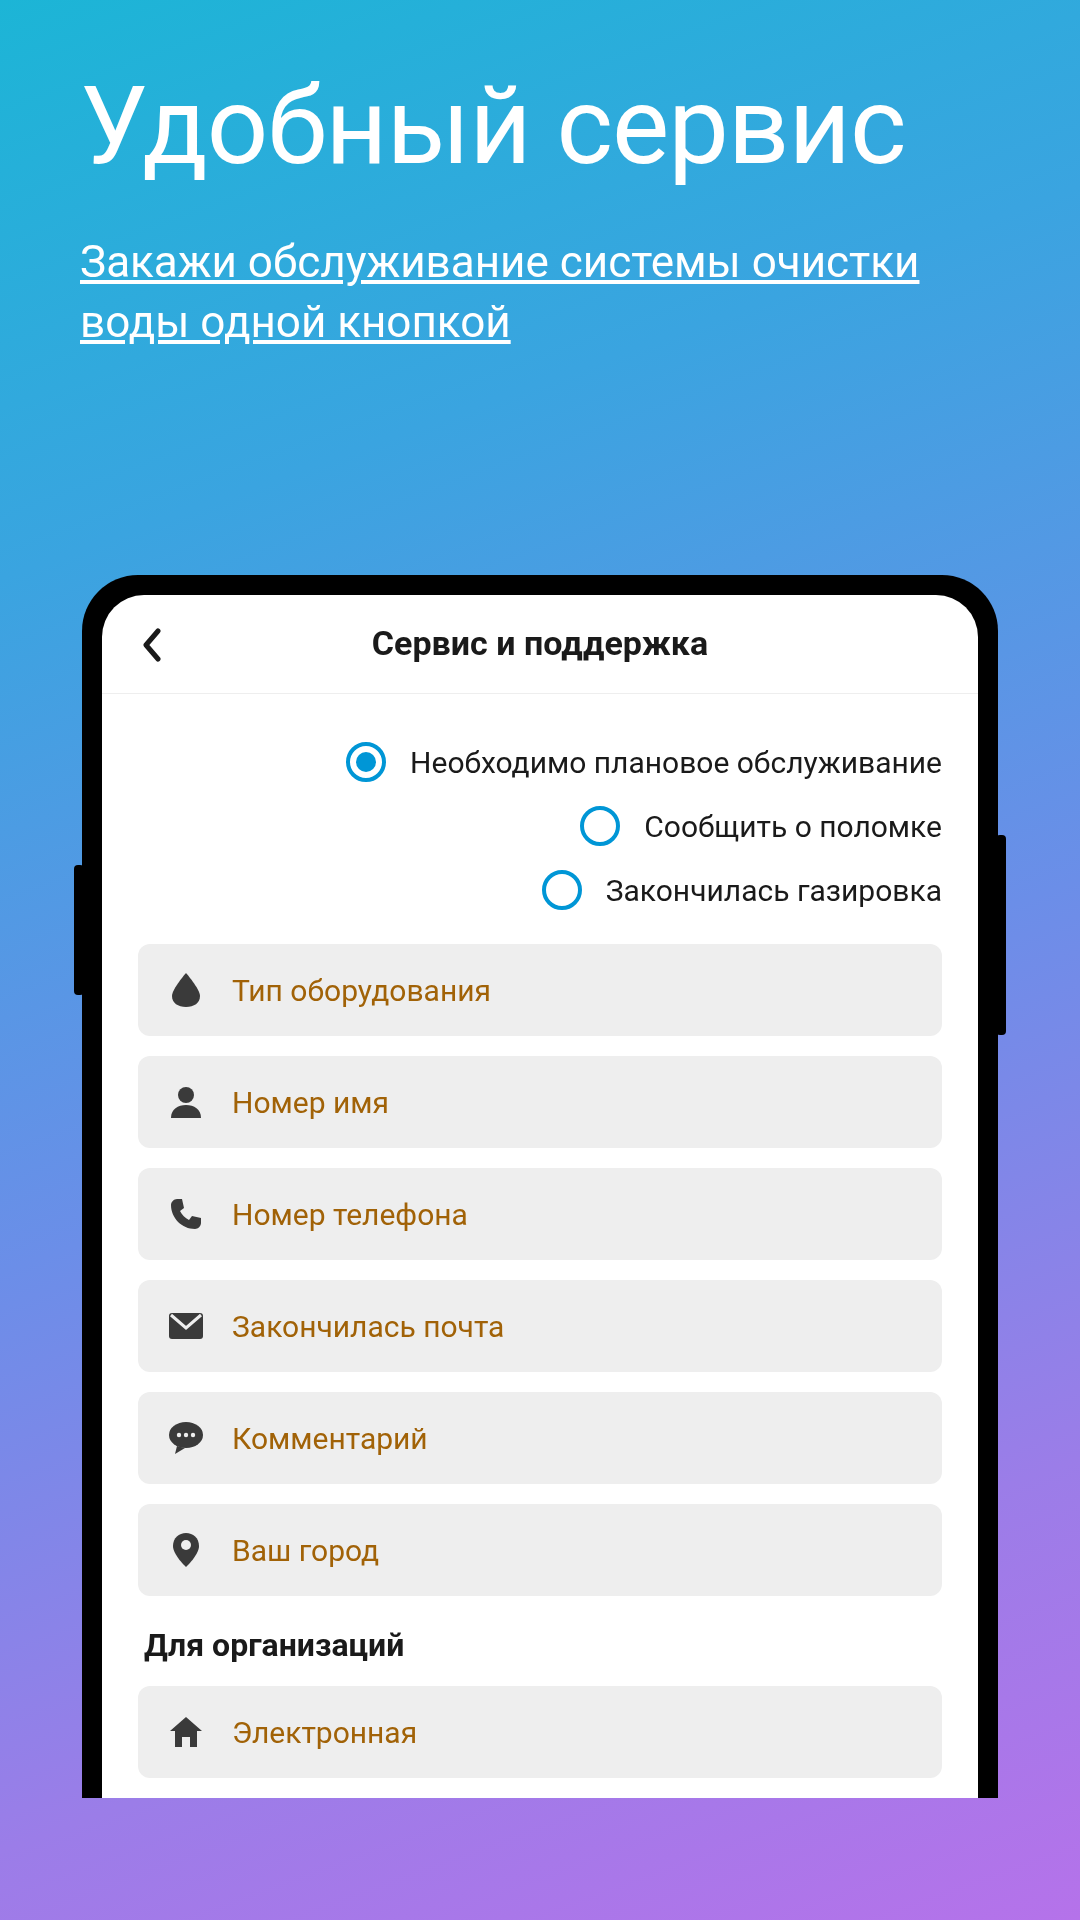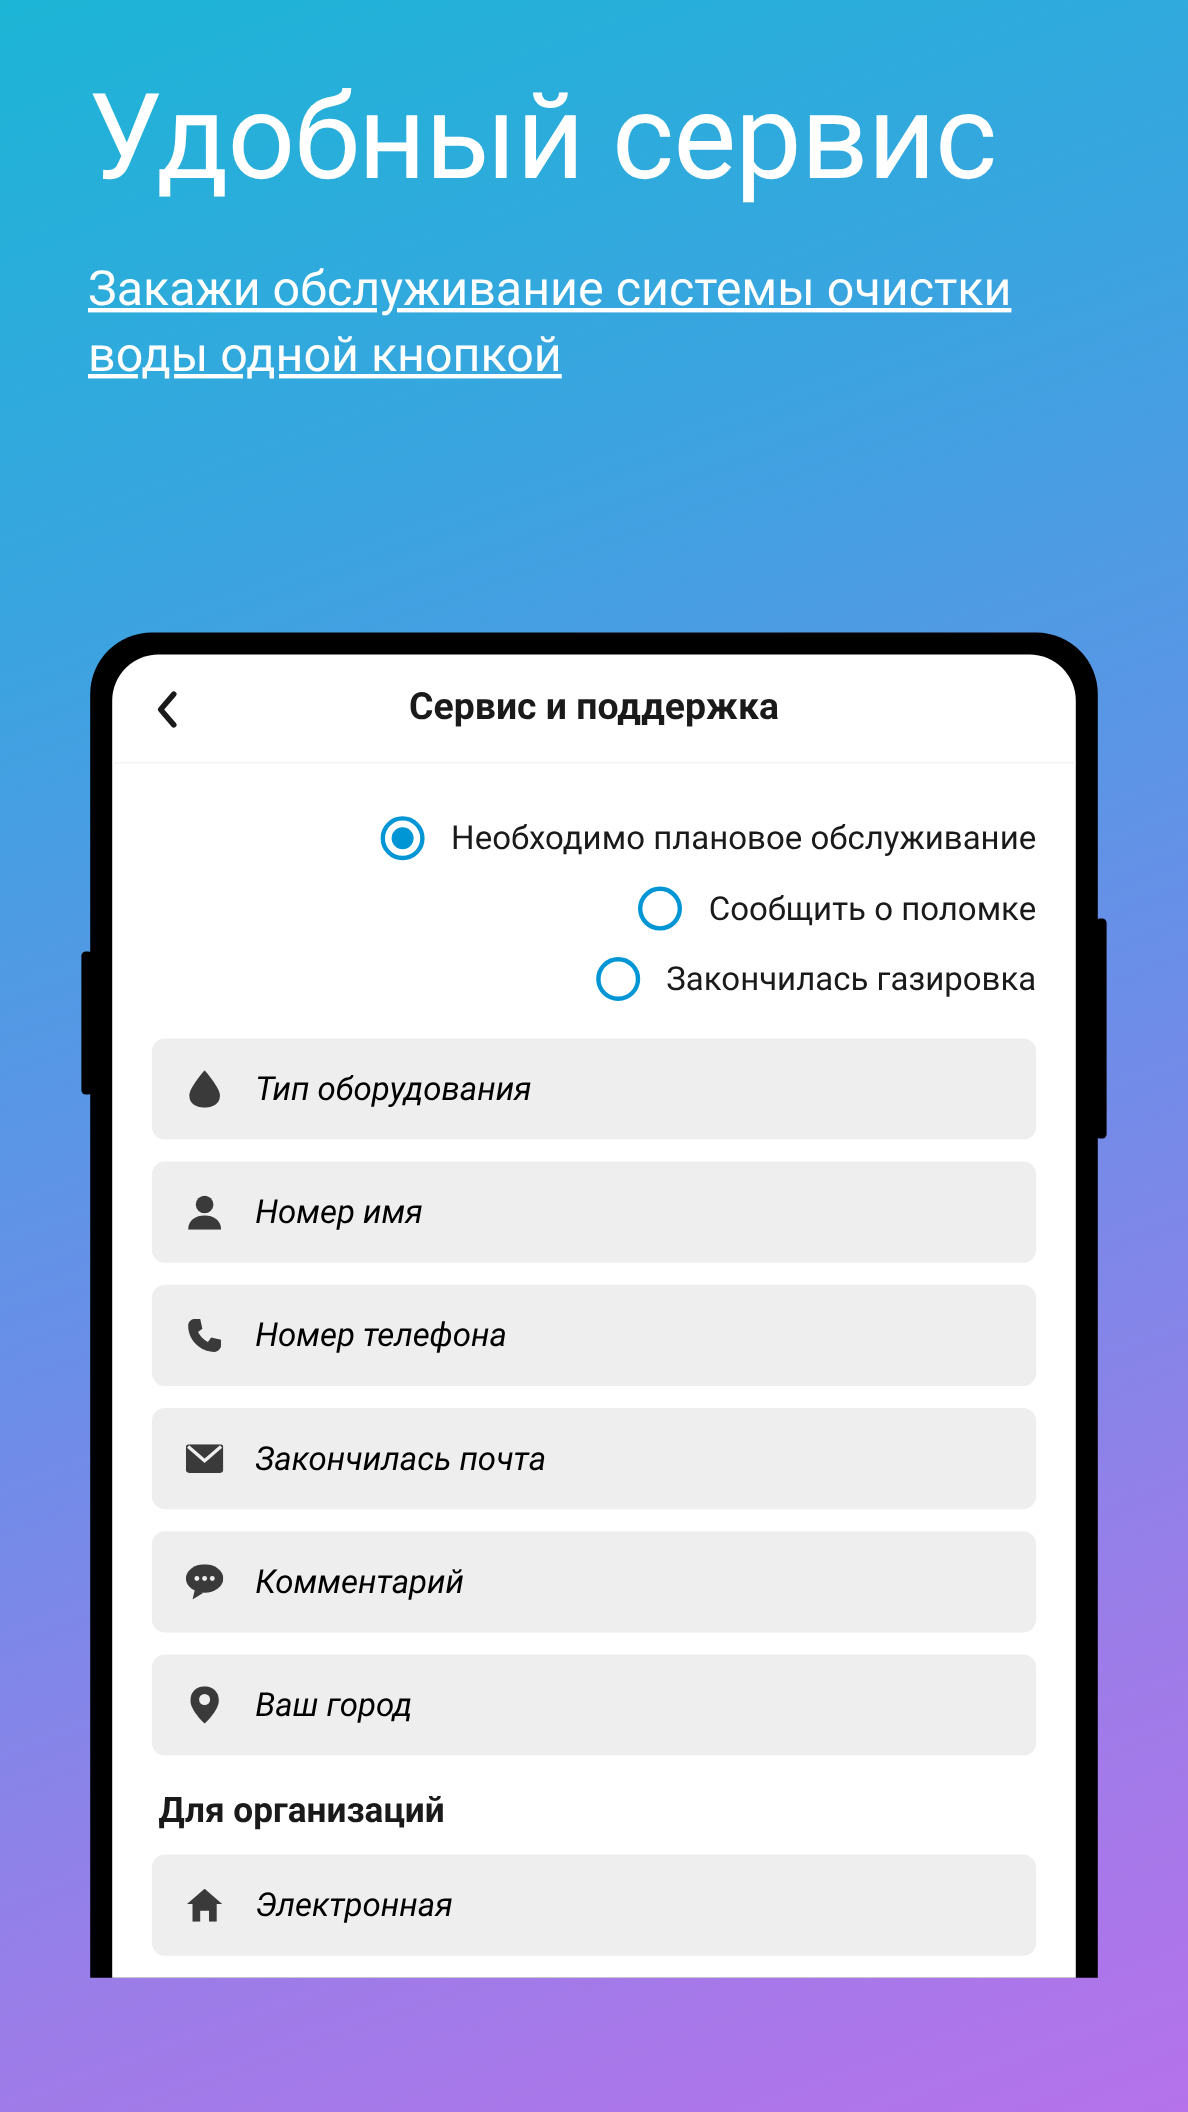--- a/index.html
+++ b/index.html
@@ -113,22 +113,21 @@
   gap: 28px;
 }
 .input-icon {
   width: 36px; height: 36px;
   color: #3a3a3a;
   flex-shrink: 0;
   display: flex; align-items: center; justify-content: center;
 }
 .input-placeholder {
   font-size: 30px;
-  color: #000000;
-  font-style: italic;
+  color: #a16207;
 }
 .section-label {
   font-size: 32px;
   font-weight: 700;
   color: #1a1a1a;
   margin: 30px 0 22px 6px;
 }
 </style>
 </head>
 <body>

